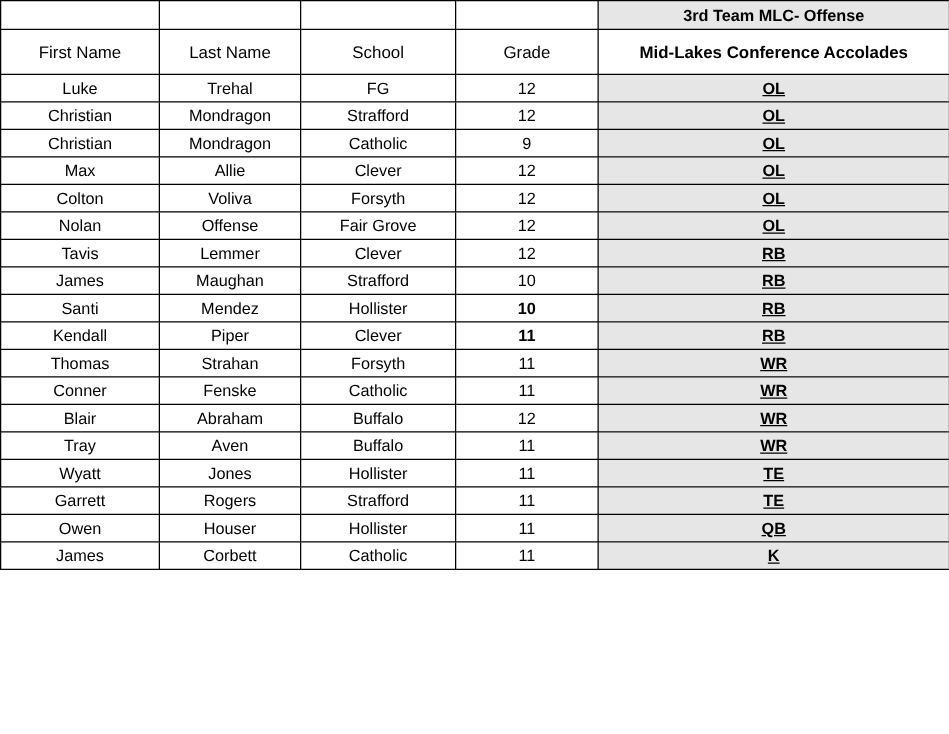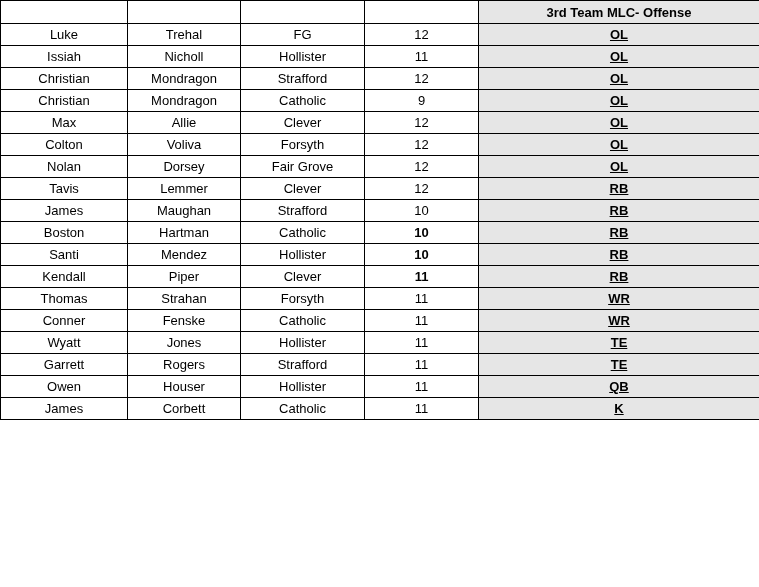--- a/index.html
+++ b/index.html
@@ -94,35 +94,35 @@
       <col class="c-acc">
     </colgroup>
     <tbody>
       <tr class="banner-row">
         <td class="blank-cell"></td>
         <td class="blank-cell"></td>
         <td class="blank-cell"></td>
         <td class="blank-cell"></td>
         <td class="banner-title">3rd Team MLC- Offense</td>
       </tr>
+      <tr class="header-row">
+        <td class="header-cell">First Name</td>
+        <td class="header-cell">Last Name</td>
+        <td class="header-cell">School</td>
+        <td class="header-cell">Grade</td>
+        <td class="header-acc">Mid-Lakes Conference Accolades</td>
+      </tr>
     <tr class="data-row">
           <td>Luke</td>
           <td>Trehal</td>
           <td>FG</td>
           <td>12</td>
           <td class="accolade">OL</td>
         </tr>
         <tr class="data-row">
-          <td>Issiah</td>
-          <td>Nicholl</td>
-          <td>Hollister</td>
-          <td>11</td>
-          <td class="accolade">OL</td>
-        </tr>
-        <tr class="data-row">
           <td>Christian</td>
           <td>Mondragon</td>
           <td>Strafford</td>
           <td>12</td>
           <td class="accolade">OL</td>
         </tr>
         <tr class="data-row">
           <td>Christian</td>
           <td>Mondragon</td>
           <td>Catholic</td>
@@ -138,47 +138,40 @@
         </tr>
         <tr class="data-row">
           <td>Colton</td>
           <td>Voliva</td>
           <td>Forsyth</td>
           <td>12</td>
           <td class="accolade">OL</td>
         </tr>
         <tr class="data-row">
           <td>Nolan</td>
-          <td>Dorsey</td>
+          <td>Offense</td>
           <td>Fair Grove</td>
           <td>12</td>
           <td class="accolade">OL</td>
         </tr>
         <tr class="data-row">
           <td>Tavis</td>
           <td>Lemmer</td>
           <td>Clever</td>
           <td>12</td>
           <td class="accolade">RB</td>
         </tr>
         <tr class="data-row">
           <td>James</td>
           <td>Maughan</td>
           <td>Strafford</td>
           <td>10</td>
           <td class="accolade">RB</td>
         </tr>
         <tr class="data-row">
-          <td>Boston</td>
-          <td>Hartman</td>
-          <td>Catholic</td>
-          <td class="bold-val">10</td>
-          <td class="accolade">RB</td>
-        </tr>
-        <tr class="data-row">
           <td>Santi</td>
           <td>Mendez</td>
           <td>Hollister</td>
           <td class="bold-val">10</td>
           <td class="accolade">RB</td>
         </tr>
         <tr class="data-row">
           <td>Kendall</td>
           <td>Piper</td>
           <td>Clever</td>
@@ -189,20 +182,34 @@
           <td>Thomas</td>
           <td>Strahan</td>
           <td>Forsyth</td>
           <td>11</td>
           <td class="accolade">WR</td>
         </tr>
         <tr class="data-row">
           <td>Conner</td>
           <td>Fenske</td>
           <td>Catholic</td>
+          <td>11</td>
+          <td class="accolade">WR</td>
+        </tr>
+        <tr class="data-row">
+          <td>Blair</td>
+          <td>Abraham</td>
+          <td>Buffalo</td>
+          <td>12</td>
+          <td class="accolade">WR</td>
+        </tr>
+        <tr class="data-row">
+          <td>Tray</td>
+          <td>Aven</td>
+          <td>Buffalo</td>
           <td>11</td>
           <td class="accolade">WR</td>
         </tr>
         <tr class="data-row">
           <td>Wyatt</td>
           <td>Jones</td>
           <td>Hollister</td>
           <td>11</td>
           <td class="accolade">TE</td>
         </tr>

